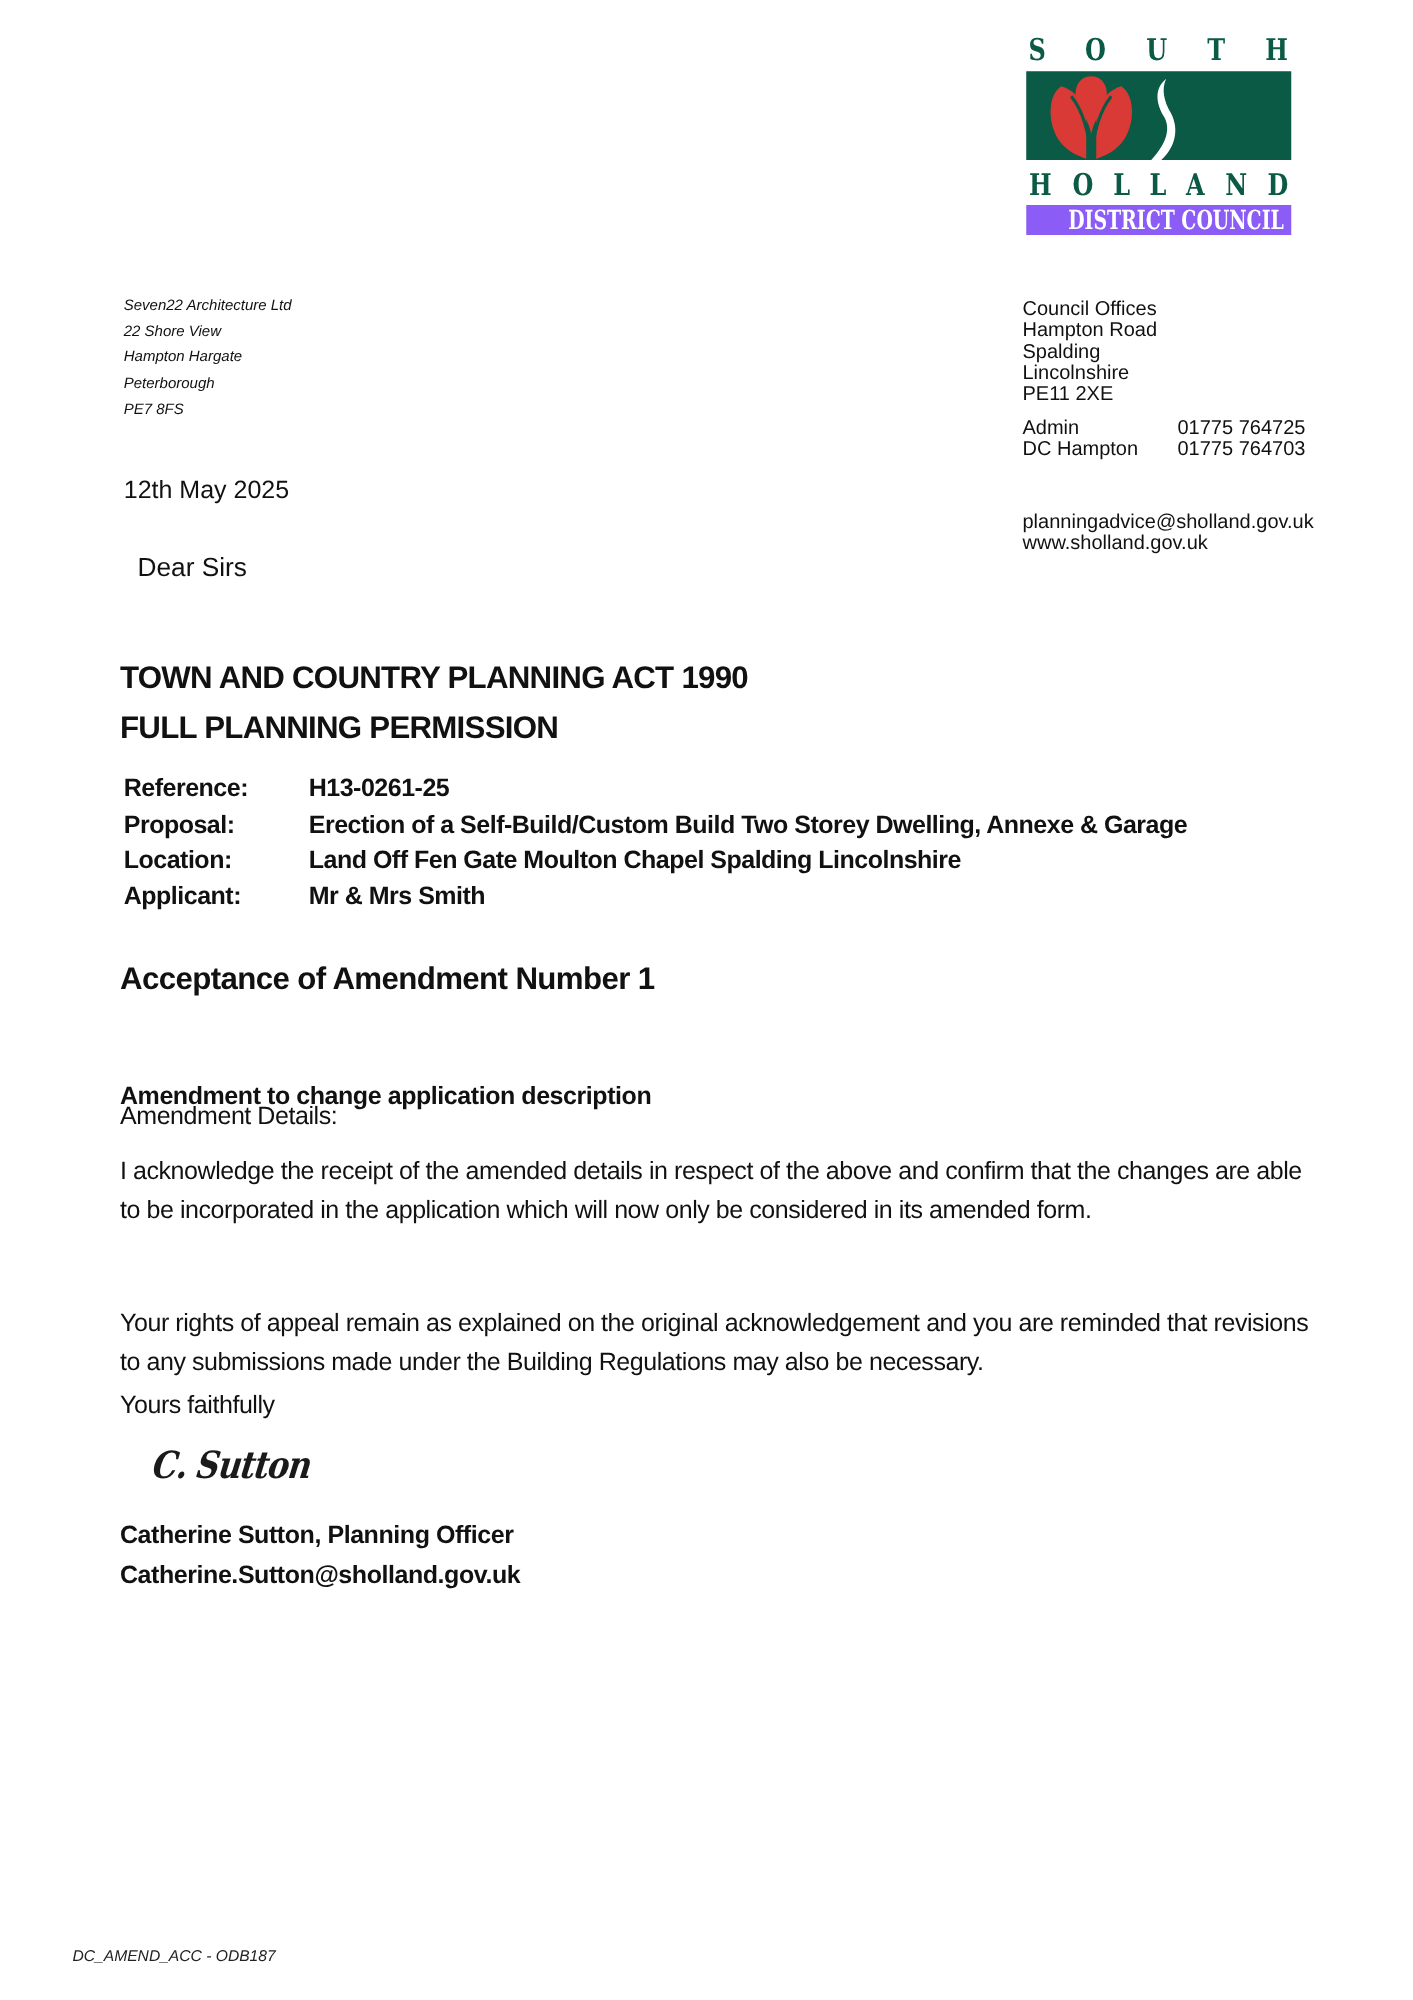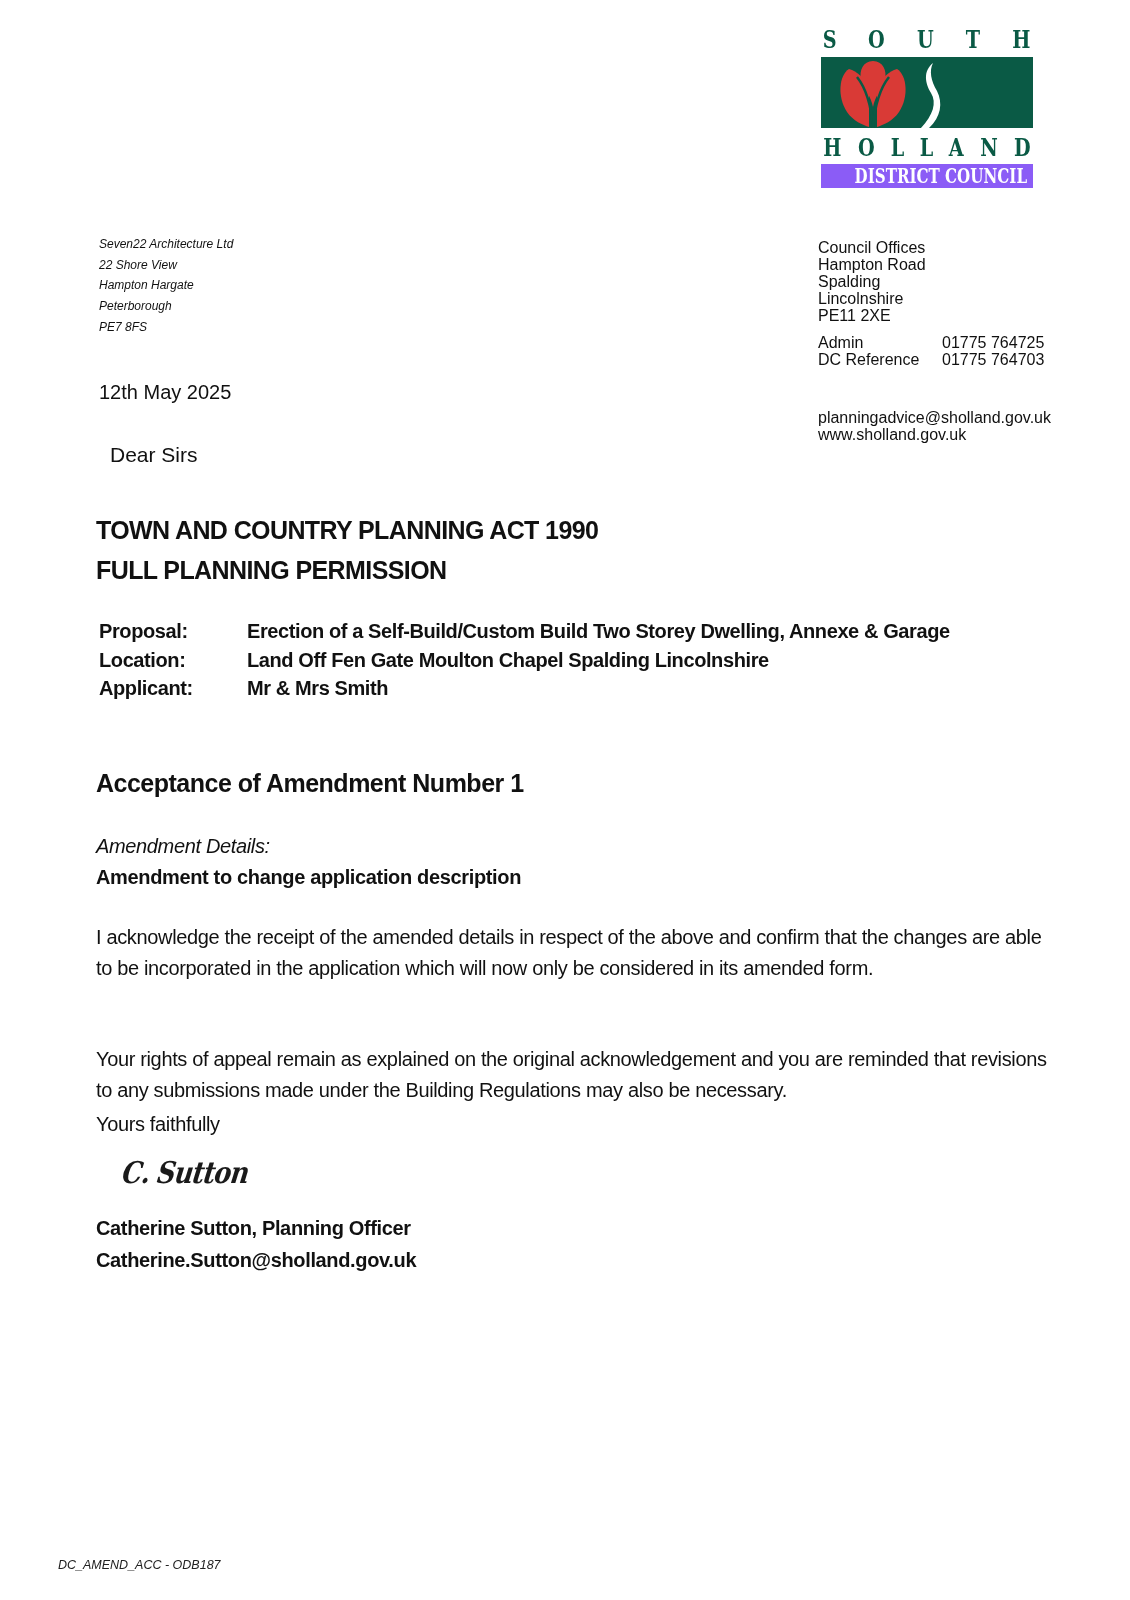--- a/index.html
+++ b/index.html
@@ -24,32 +24,32 @@
   .addr-left { left: 99px; top: 234px; font-size: 12px; line-height: 20.7px; font-style: italic; }
   .addr-left div { white-space: nowrap; }
   .addr-right { left: 818px; top: 239px; font-size: 16px; line-height: 17px; }
   .addr-right div { white-space: nowrap; }
   .phone-row { display: flex; }
   .phone-row .lbl { width: 124px; }
   .date { left: 99px; top: 381px; font-size: 20px; }
   .salutation { left: 110px; top: 443px; font-size: 21px; }
 
   
-  .h-main { left: 96px; font-size: 25px; font-weight: bold; letter-spacing: -0.6px; white-space: nowrap; }
+  .h-main { left: 96px; font-size: 25px; font-weight: bold; letter-spacing: -0.6px; white-space: nowrap; margin-top: 12px; }
   #h1 { top: 516px; }
   #h2 { top: 556px; }
 
   .details { left: 99px; top: 619px; font-size: 20px; font-weight: bold; letter-spacing: -0.4px; }
   .details .row { display: flex; height: 28.7px; line-height: 24px; white-space: nowrap; }
   .details .k { width: 148px; }
 
   #h3 { left: 96px; top: 769px; font-size: 25px; font-weight: bold; letter-spacing: -0.5px; white-space: nowrap; }
 
   .body-text { left: 96px; font-size: 20px; letter-spacing: -0.35px; white-space: nowrap; }
-  #amend-label { top: 835px; font-style: italic; }
+  #amend-label { top: 882px; }
   #amend-desc { top: 866px; font-weight: bold; }
   .para { left: 96px; width: 960px; font-size: 20px; line-height: 30.5px; letter-spacing: -0.35px; }
   #para1 { top: 922px; }
   #para2 { top: 1013px; margin-top: 31px; }
   #closing { top: 1113px; }
 
   #signature { left: 122px; top: 1155px; width: 120px; height: 44px; font-family: "DejaVu Serif", serif;
                font-style: italic; font-weight: bold; font-size: 30px; color: #1a1a1a; transform: skewX(-8deg) scaleX(0.85);
                transform-origin: left center; white-space: nowrap; letter-spacing: -1px; }
   #signer-name { top: 1217px; font-weight: bold; }
@@ -107,35 +107,39 @@
   <div>Hampton Road</div>
   <div>Spalding</div>
   <div>Lincolnshire</div>
   <div>PE11 2XE</div>
   <div style="height:10px"></div>
   <div class="phone-row">
     <span class="lbl">Admin</span>
     <span>01775 764725</span>
   </div>
   <div class="phone-row">
-    <span class="lbl">DC Reference</span>
+    <span class="lbl">DC Hampton</span>
     <span>01775 764703</span>
   </div>
   <div style="height:41px"></div>
   <div>planningadvice@sholland.gov.uk</div>
   <div>www.sholland.gov.uk</div>
 </div>
 
 <div class="abs date">12th May 2025</div>
 <div class="abs salutation">Dear Sirs</div>
 
 <div id="h1" class="abs h-main">TOWN AND COUNTRY PLANNING ACT 1990</div>
 <div id="h2" class="abs h-main">FULL PLANNING PERMISSION</div>
 
 <div class="abs details">
+  <div class="row">
+    <span class="k">Reference:</span>
+    <span>H13-0261-25</span>
+  </div>
   <div class="row">
     <span class="k">Proposal:</span>
     <span>Erection of a Self-Build/Custom Build Two Storey Dwelling, Annexe &amp; Garage</span>
   </div>
   <div class="row">
     <span class="k">Location:</span>
     <span>Land Off Fen Gate Moulton Chapel Spalding Lincolnshire</span>
   </div>
   <div class="row">
     <span class="k">Applicant:</span>

